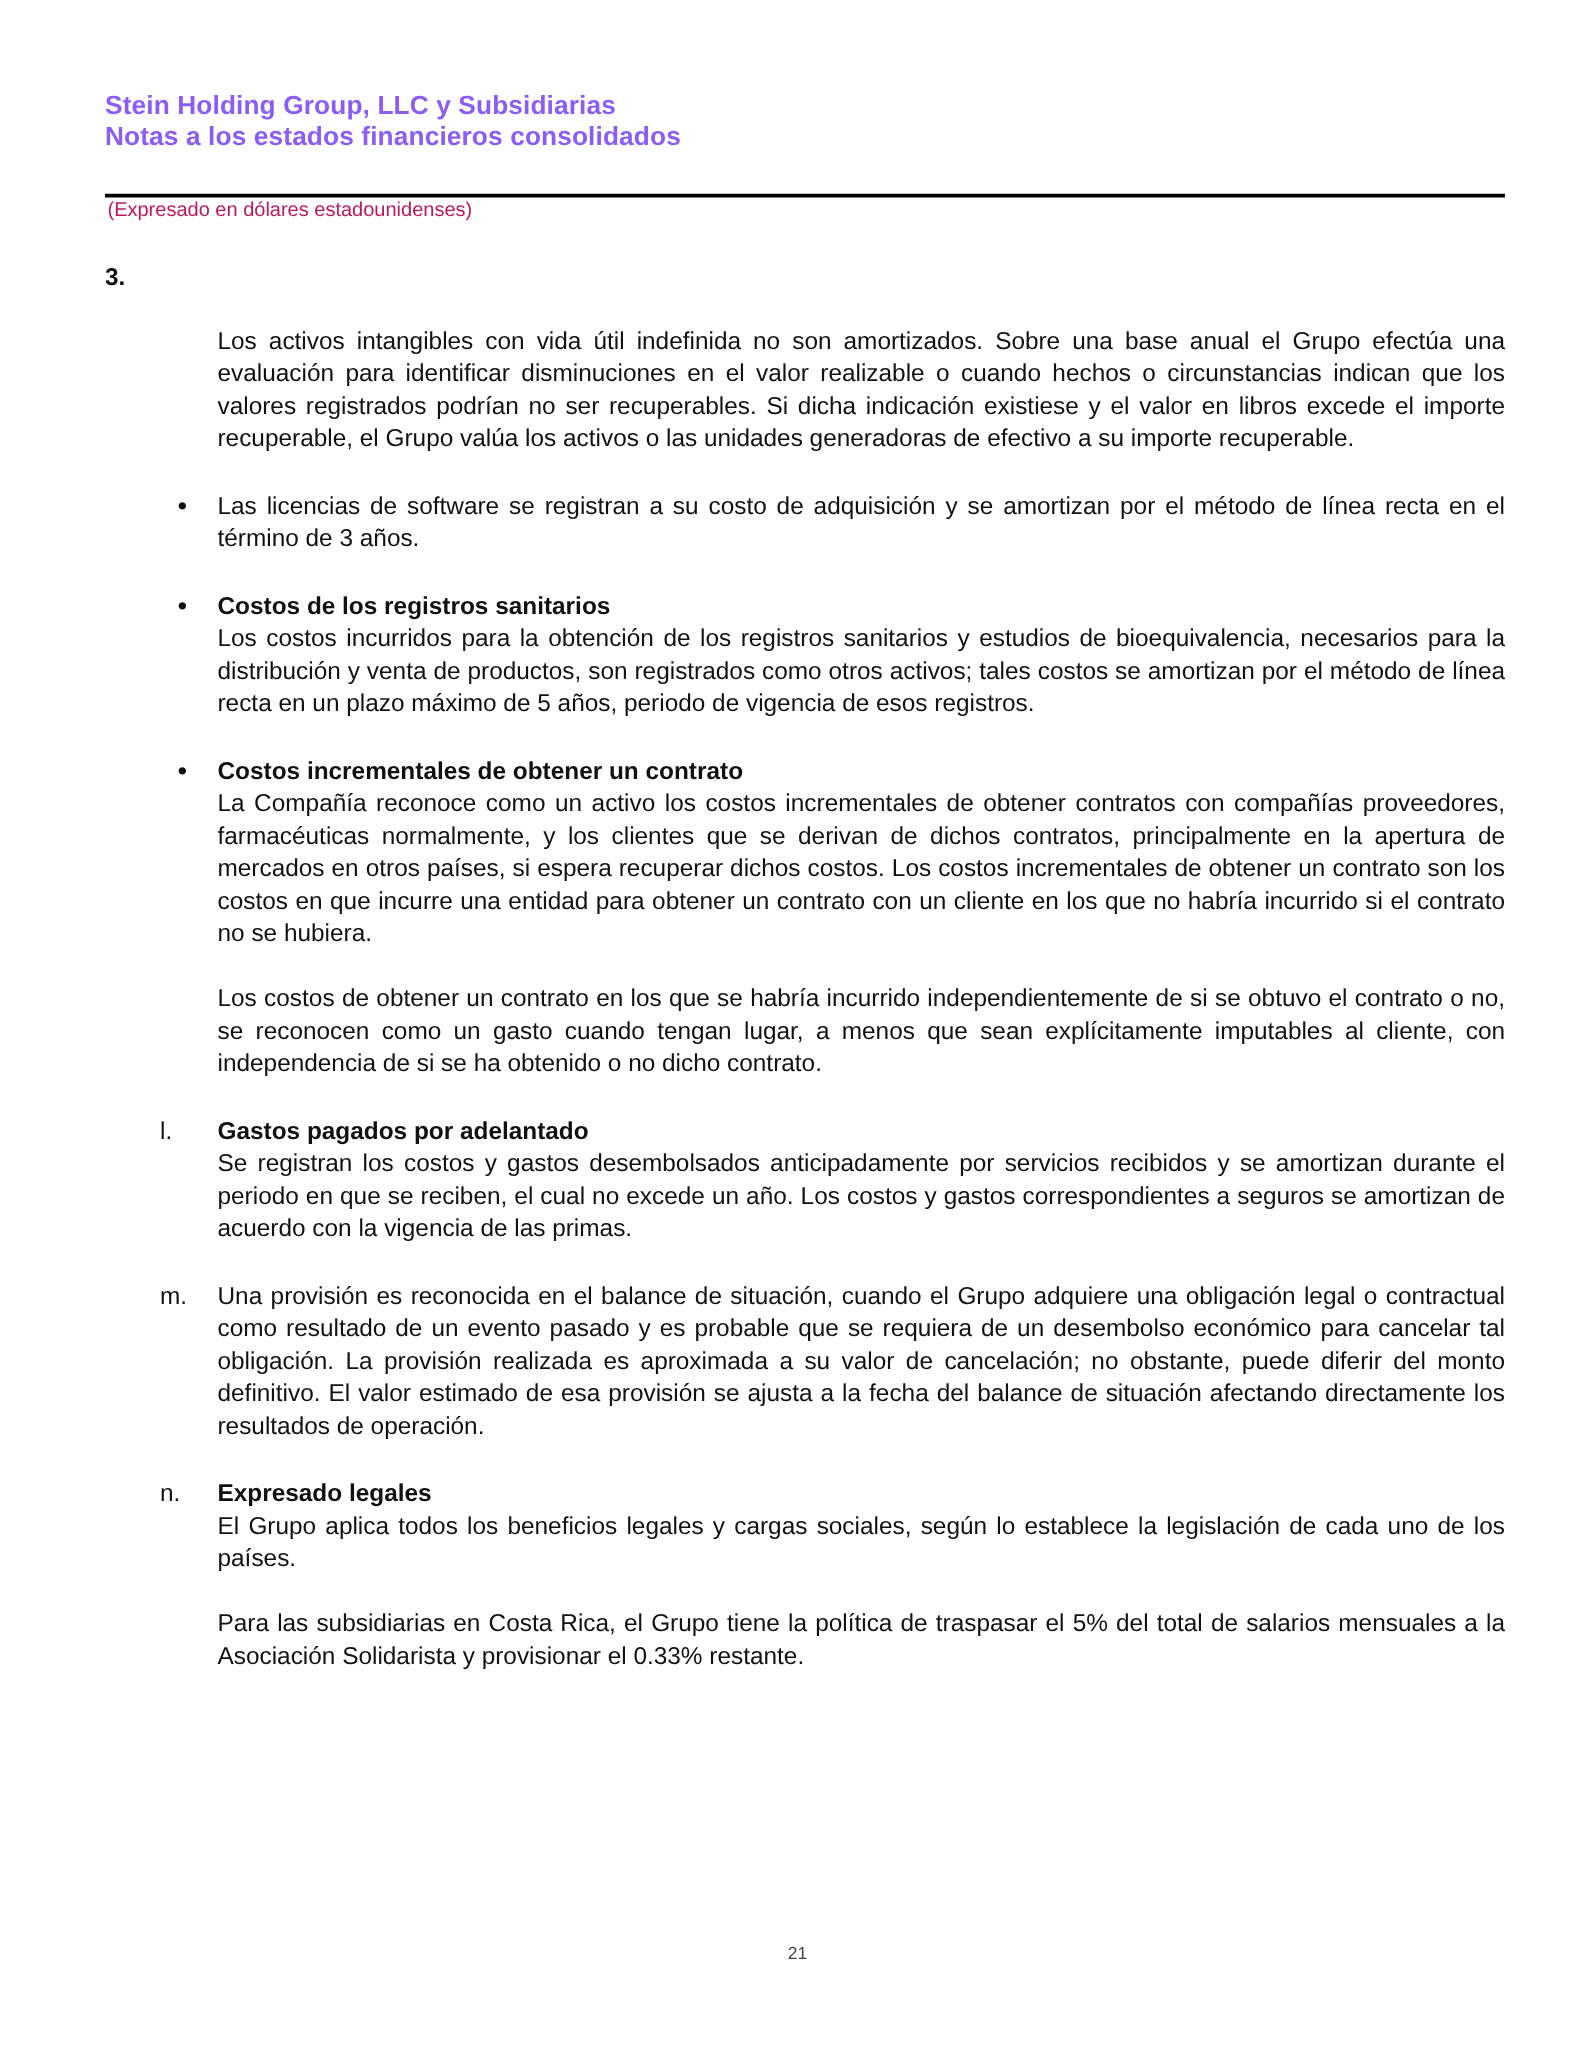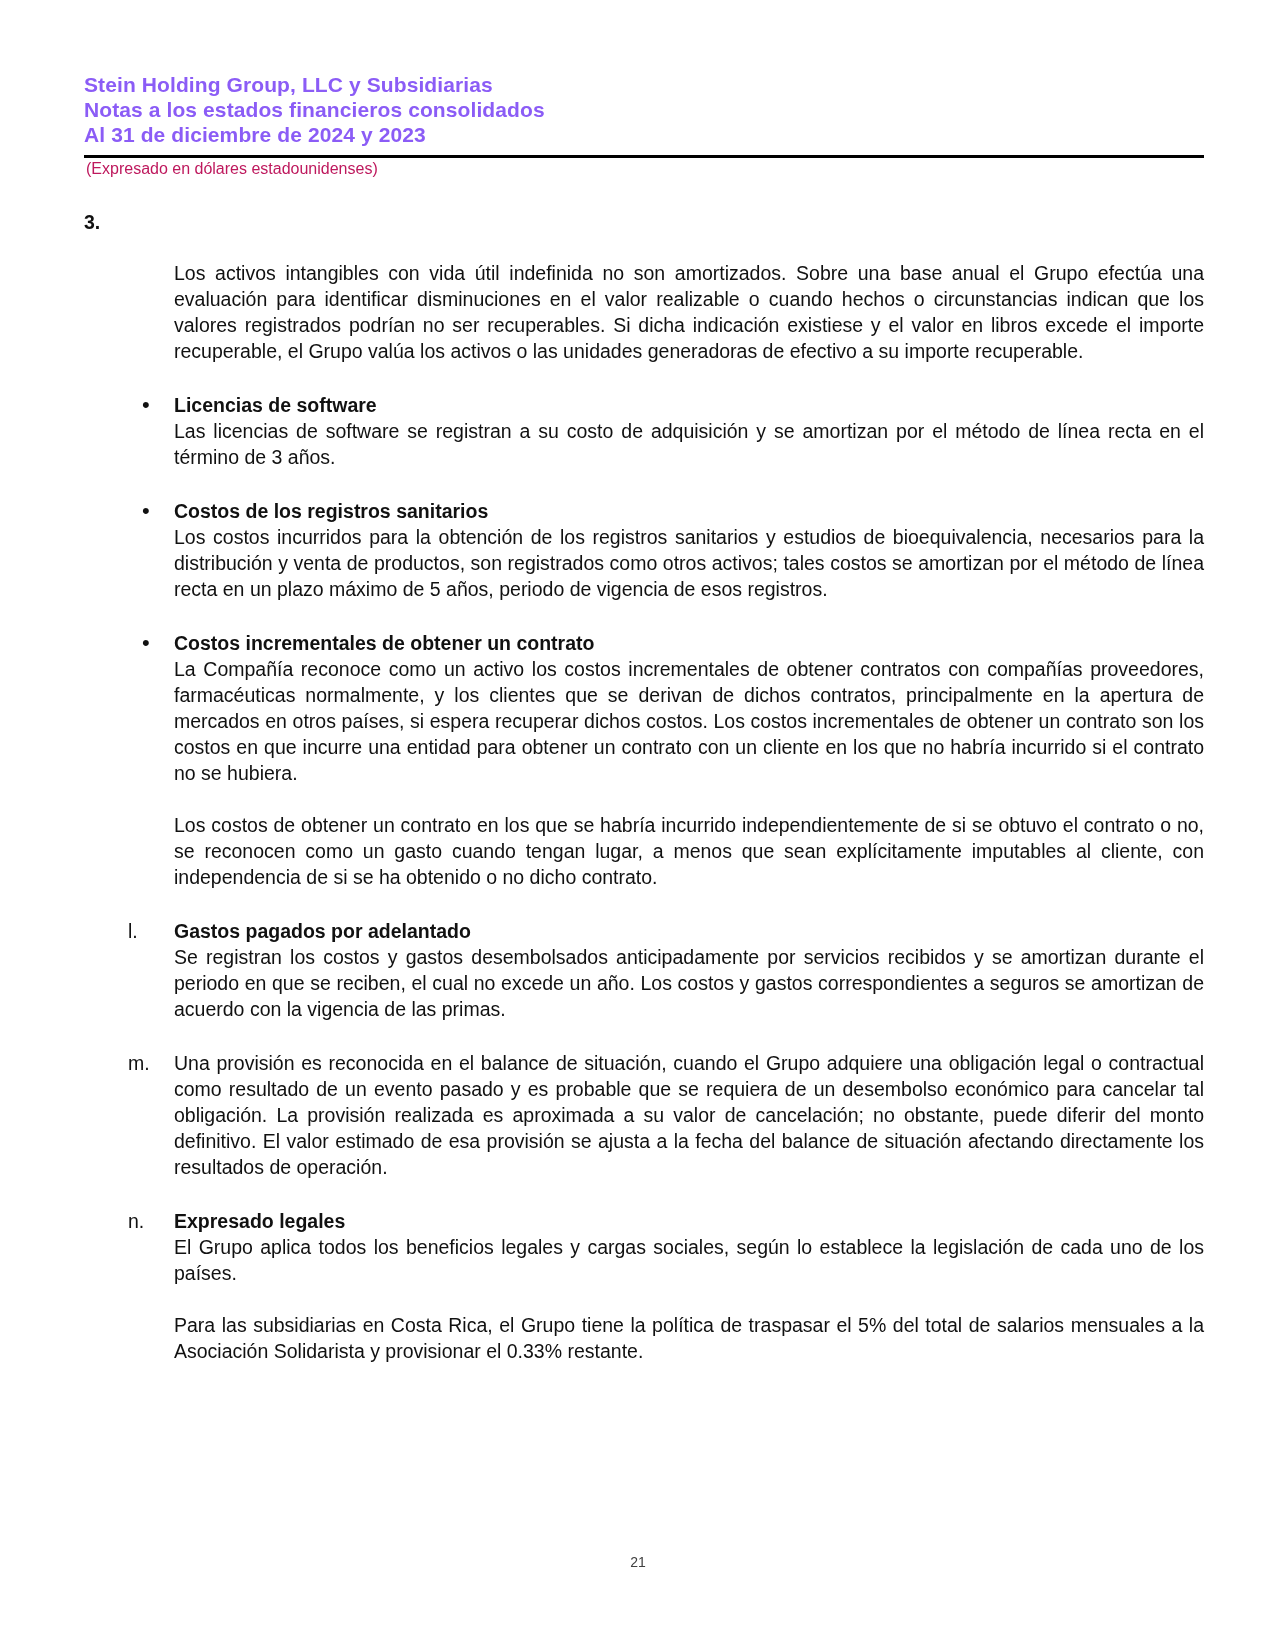--- a/index.html
+++ b/index.html
@@ -42,36 +42,34 @@
     position: absolute; left: 0; width: 1276px; top: 1554px; text-align: center;
     font-size: 14px; color: #404040;
   }
 </style>
 </head>
 <body>
 
 <div class="header">
   <div class="h-line">Stein Holding Group, LLC y Subsidiarias</div>
   <div class="h-line">Notas a los estados financieros consolidados</div>
-  <div class="h-line">Al 31 de diciembre de 2024 y 2023</div>
 </div>
 <div class="rule"></div>
 <div class="subtitle">(Expresado en dólares estadounidenses)</div>
 
 <div class="section-title">
   <span class="num">3.</span>
 </div>
 
 <div class="content">
   <p class="para">Los activos intangibles con vida útil indefinida no son amortizados. Sobre una base anual el Grupo efectúa una evaluación para identificar disminuciones en el valor realizable o cuando hechos o circunstancias indican que los valores registrados podrían no ser recuperables. Si dicha indicación existiese y el valor en libros excede el importe recuperable, el Grupo valúa los activos o las unidades generadoras de efectivo a su importe recuperable.</p>
   <div class="gap-lg"></div>
 
   <div class="block">
     <span class="marker bullet">•</span>
-    <p class="block-title">Licencias de software</p>
     <p class="para">Las licencias de software se registran a su costo de adquisición y se amortizan por el método de línea recta en el término de 3 años.</p>
   </div>
   <div class="gap-lg"></div>
 
   <div class="block">
     <span class="marker bullet">•</span>
     <p class="block-title">Costos de los registros sanitarios</p>
     <p class="para">Los costos incurridos para la obtención de los registros sanitarios y estudios de bioequivalencia, necesarios para la distribución y venta de productos, son registrados como otros activos; tales costos se amortizan por el método de línea recta en un plazo máximo de 5 años, periodo de vigencia de esos registros.</p>
   </div>
   <div class="gap-lg"></div>

